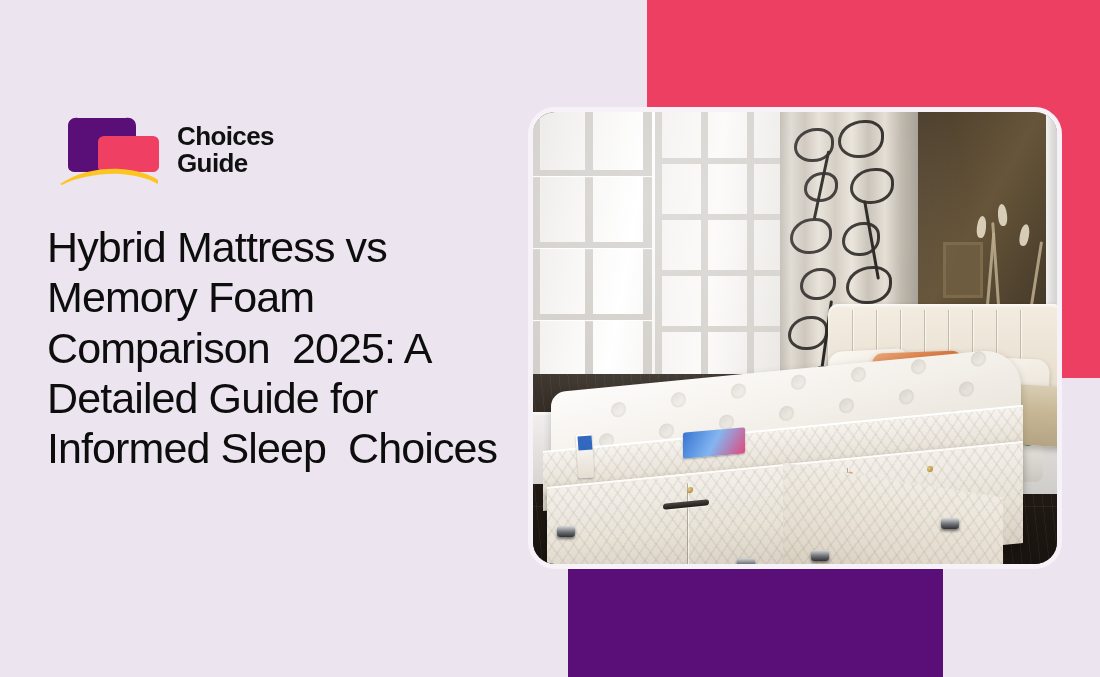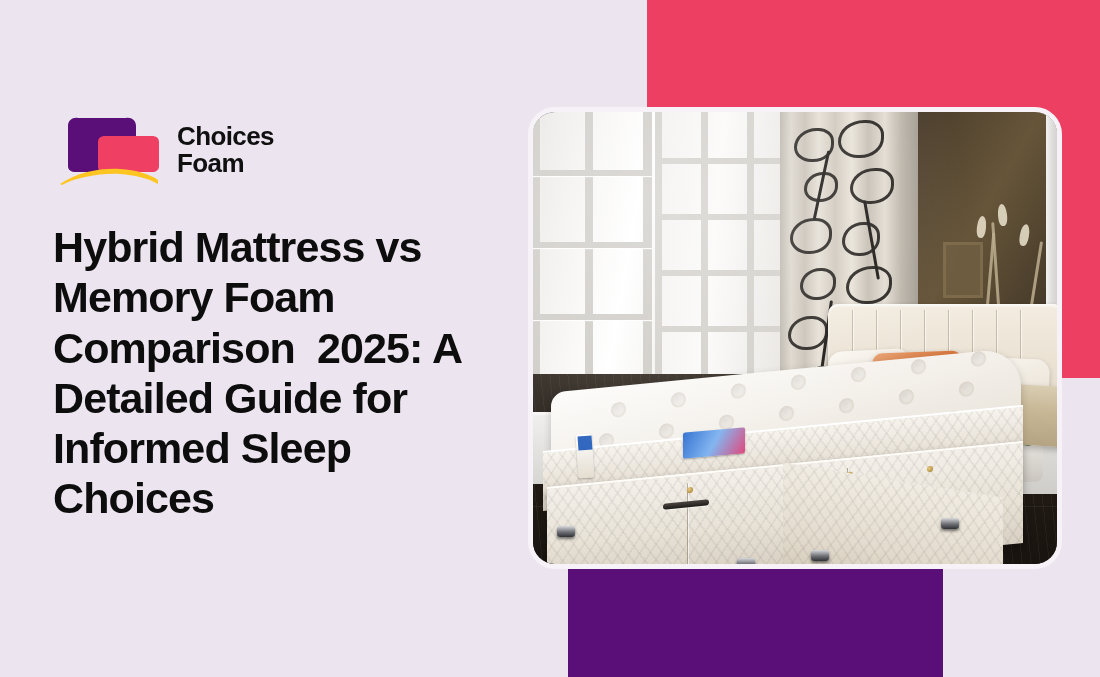--- a/index.html
+++ b/index.html
@@ -27,22 +27,22 @@
   .logo-mark { position:relative; width:103px; height:72px; }
   .logo-mark svg { display:block; }
   .logo-text { line-height:1.02; }
   .logo-text .l1, .logo-text .l2 {
     display:block; font-weight:800; font-size:26px; color:#101010;
     letter-spacing:-0.6px;
   }
 
   
   .headline {
-    position:absolute; left:53px; top:222px; width:470px; z-index:5;
-    font-size:43px; font-weight:700; line-height:1.17; color:#0d0d0d;
+    position:absolute; left:47px; top:222px; width:470px; z-index:5;
+    font-size:43px; font-weight:400; line-height:1.17; color:#0d0d0d;
     letter-spacing:-0.9px; white-space:pre-wrap;
   }
 
   
   .photo-card {
     position:absolute; left:533px; top:112px; width:524px; height:452px;
     border-radius:22px; overflow:hidden; z-index:4;
     box-shadow:0 0 0 5px #f6f2f8;
     background:#2b2420;
   }
@@ -266,21 +266,21 @@
   <div class="logo">
     <div class="logo-mark">
       <svg width="103" height="72" viewBox="0 0 103 72">
         <path d="M8 12 C8 6 13 3 18 4 L66 4 C71 3 76 6 76 12 L76 52 C76 56 72 58 68 58 L16 58 C11 58 8 56 8 52 Z" fill="#5a0f78"></path>
         <path d="M38 28 C38 24 41 22 45 22 L92 22 C96 22 99 24 99 28 L99 52 C99 56 96 58 92 58 L44 58 C40 58 38 56 38 52 Z" fill="#ef3f63"></path>
         <path d="M0 70 C18 58 40 54 60 55 C76 56 90 60 98 66 L98 70 C88 64 74 61 60 60 C40 59 18 63 2 71 Z" fill="#fcc522"></path>
       </svg>
     </div>
     <div class="logo-text">
       <span class="l1">Choices</span>
-      <span class="l2">Foam</span>
+      <span class="l2">Guide</span>
     </div>
   </div>
 
   <h1 class="headline">Hybrid Mattress vs Memory Foam Comparison  2025: A Detailed Guide for Informed Sleep  Choices</h1>
 
   <div class="photo-card">
     <div class="scene">
 
       <div class="wall-panel"></div>
       <div class="wall-dark-right"></div>

